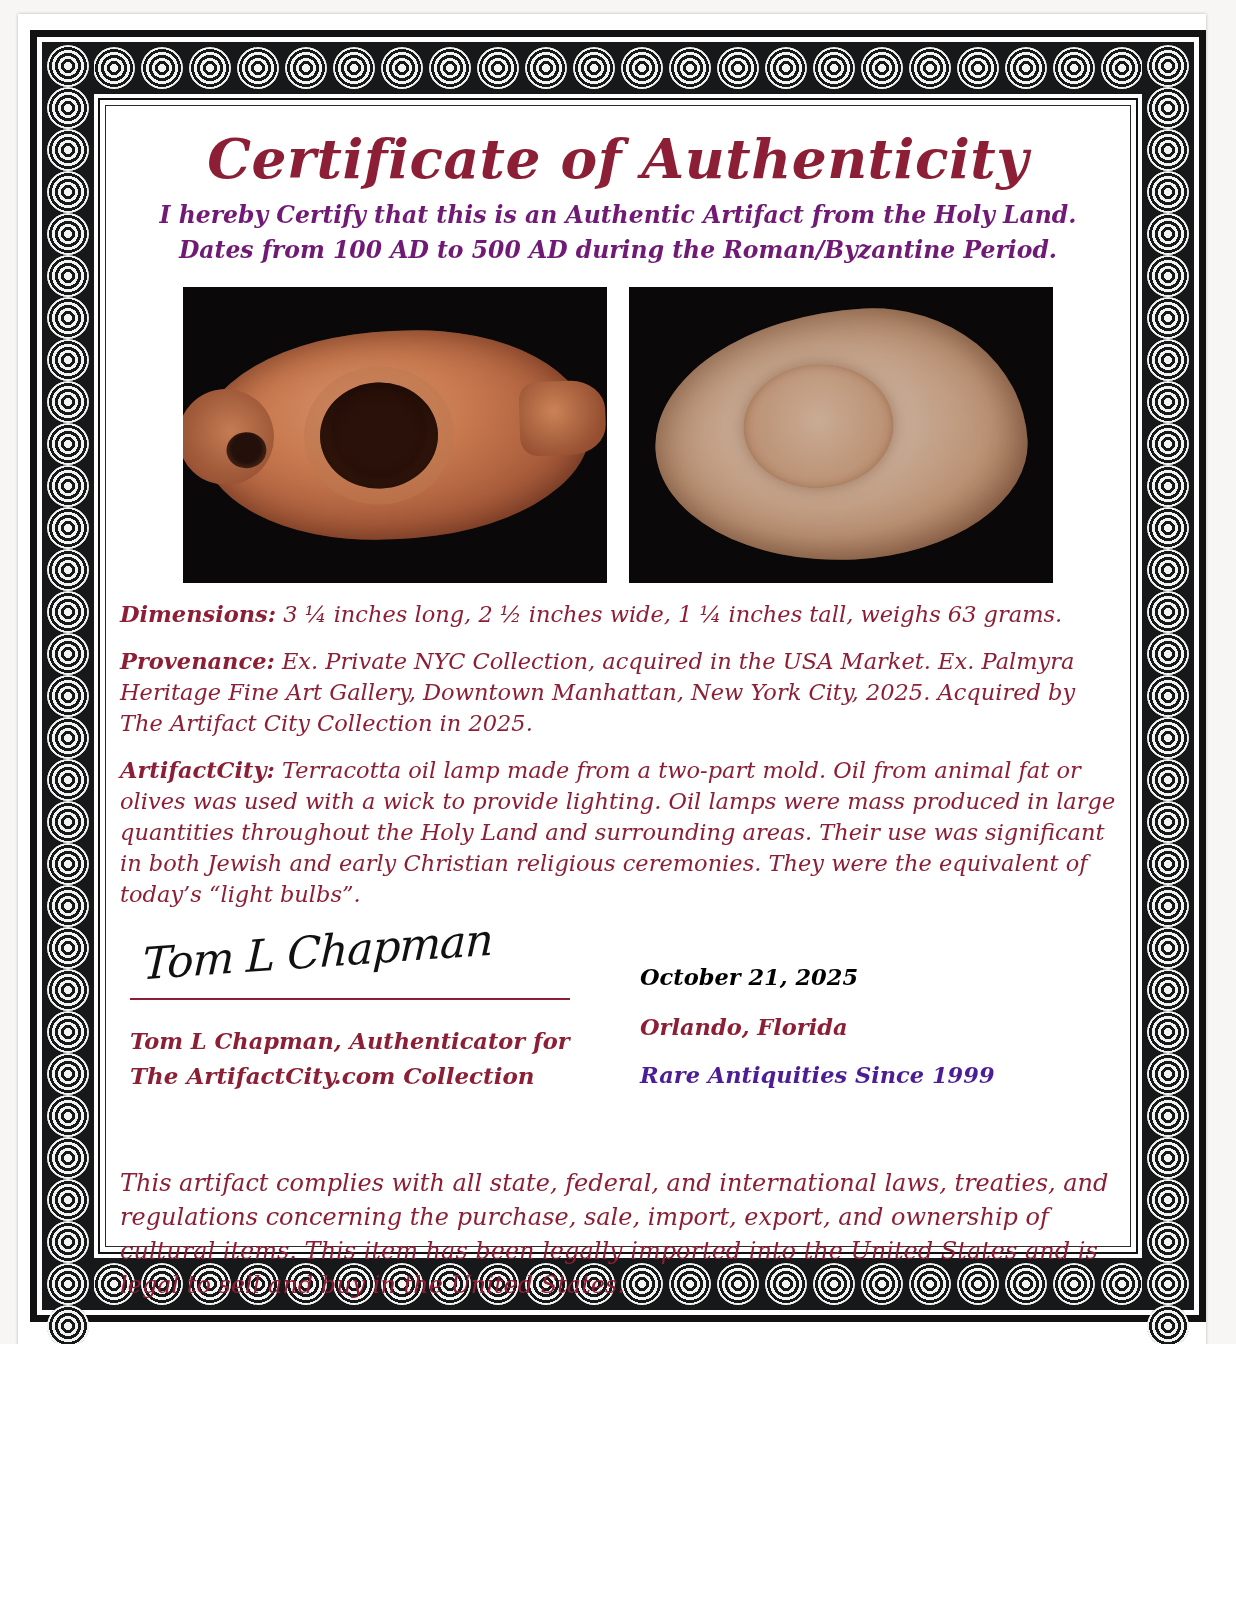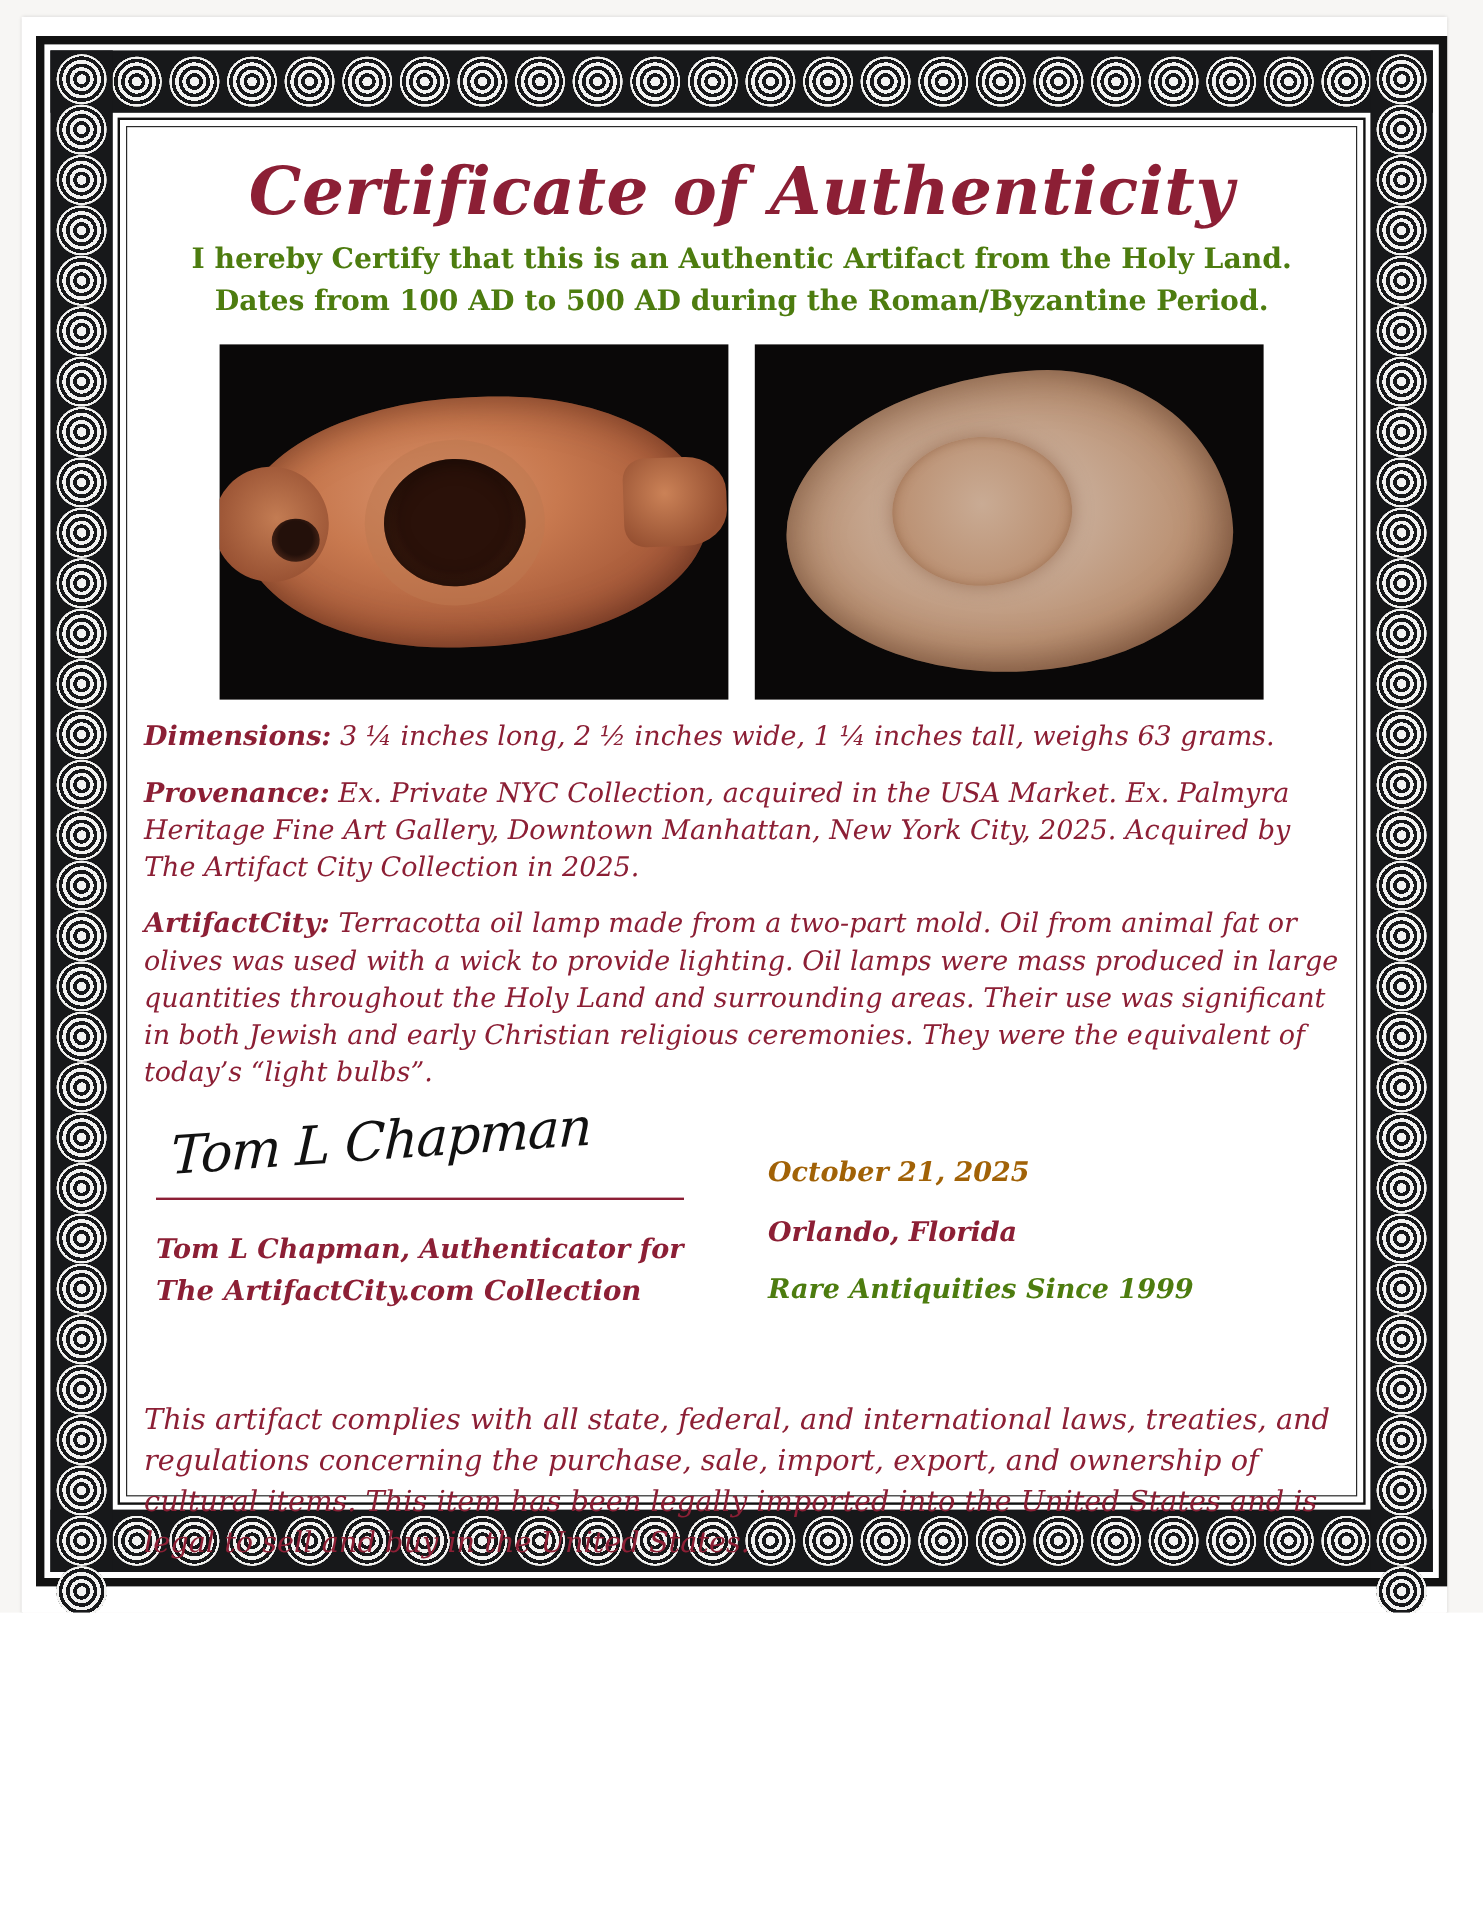--- a/index.html
+++ b/index.html
@@ -110,23 +110,24 @@
     font-size: 55px;
     letter-spacing: 0.5px;
     color: #8c1f35;
     margin: 12px 0 16px 0;
     line-height: 1.05;
   }
 
   .lede {
     text-align: center;
     font-family: "DejaVu Serif", "Liberation Serif", serif;
+    font-style: italic;
     font-weight: bold;
     font-size: 23.5px;
-    color: #4d7c0f;
+    color: #701a75;
     line-height: 1.0;
     margin: 0 0 12px 0;
   }
   .lede.second { margin-bottom: 24px; }
 
   .photos {
     display: flex;
     justify-content: center;
     gap: 22px;
     margin: 4px 0 16px 0;
@@ -258,39 +259,39 @@
     font-size: 23px;
     color: #8c1f35;
   }
   .meta-date {
     position: absolute;
     left: 520px; top: 28px;
     font-family: "DejaVu Serif", "Liberation Serif", serif;
     font-style: italic;
     font-weight: bold;
     font-size: 22.5px;
-    color: #a16207;
+    color: #000000;
   }
   .meta-city {
     position: absolute;
     left: 520px; top: 78px;
     font-family: "DejaVu Serif", "Liberation Serif", serif;
     font-style: italic;
     font-weight: bold;
     font-size: 22.5px;
     color: #8c1f35;
   }
   .meta-tag {
     position: absolute;
     left: 520px; top: 126px;
     font-family: "DejaVu Serif", "Liberation Serif", serif;
     font-style: italic;
     font-weight: bold;
     font-size: 22.5px;
-    color: #4d7c0f;
+    color: #4c1d95;
   }
 
   .legal {
     margin-top: 40px;
     font-family: "DejaVu Serif", "Liberation Serif", serif;
     font-style: italic;
     font-size: 24px;
     line-height: 1.42;
     color: #8c1f35;
   }

